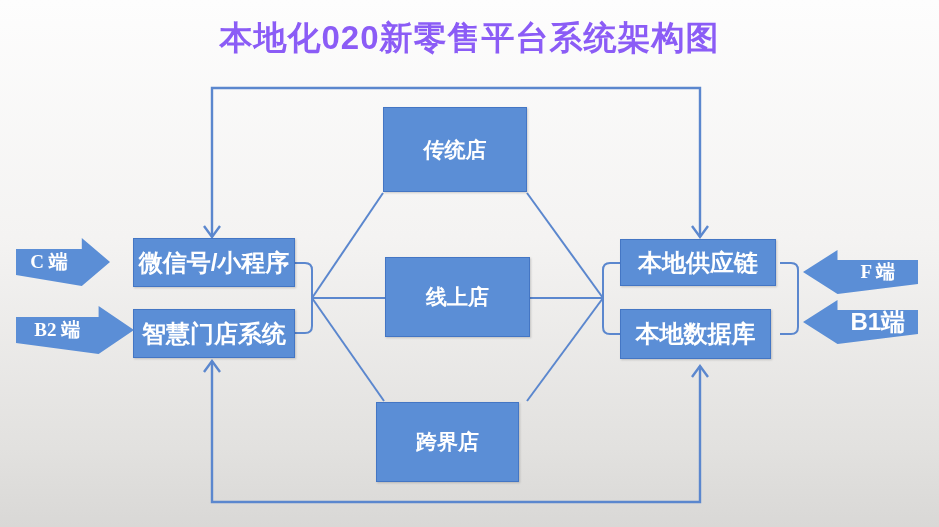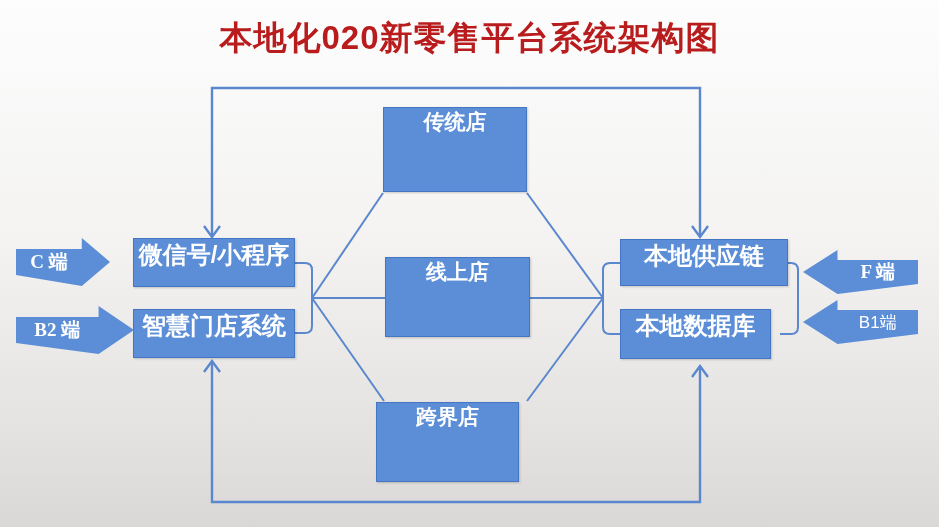--- a/index.html
+++ b/index.html
@@ -6,52 +6,52 @@
   body{
     width:939px;height:527px;overflow:hidden;
     font-family:"Liberation Sans",sans-serif;
     background:linear-gradient(to bottom,#fdfdfd 0%,#f4f3f2 45%,#e2e1df 85%,#d9d8d6 100%);
     position:relative;
   }
   .stage{position:absolute;left:0;top:0;width:939px;height:527px;}
   .title{
     position:absolute;left:0;top:16px;width:939px;
     text-align:center;font-size:33px;font-weight:700;letter-spacing:1px;
-    color:#b91c1c;
+    color:#8b5cf6;
   }
   .box{
     position:absolute;
     background:#5b8ed6;border:1.6px solid #4476c4;
     box-shadow:1px 1px 2px rgba(0,0,0,0.18);
-    display:flex;justify-content:center;
+    display:flex;align-items:center;justify-content:center;
     color:#ffffff;font-weight:700;box-sizing:border-box;
   }
   .box.center{font-size:21px;}
   .box.side{font-size:24px;}
   .b-chuantong{left:383px;top:107px;width:144px;height:85px;}
   .b-xianshang{left:385px;top:257px;width:145px;height:80px;}
   .b-kuajie  {left:376px;top:402px;width:143px;height:80px;}
   .b-weixin  {left:133px;top:238px;width:162px;height:49px;}
   .b-zhihui  {left:133px;top:309px;width:162px;height:49px;}
-  .b-gongying{left:620px;top:239px;width:168px;height:47px;font-family:Liberation Mono, monospace;}
+  .b-gongying{left:620px;top:239px;width:156px;height:47px;font-family:Liberation Mono, monospace;}
   .b-shujuku {left:620px;top:309px;width:151px;height:50px;}
 
   .blockarrow{
     position:absolute;background:#5b8ed6;
     display:flex;align-items:center;
     color:#ffffff;box-sizing:border-box;
     filter:drop-shadow(2px 2px 1.5px rgba(90,90,90,0.45));
   }
   .blockarrow .lbl{width:100%;text-align:center;}
   .arr-right{clip-path:polygon(0 23%,70% 23%,70% 0,100% 50%,70% 100%,0 77%);}
   .arr-right .lbl{padding-right:30%;}
   .arr-left{clip-path:polygon(100% 23%,30% 23%,30% 0,0 50%,30% 100%,100% 77%);}
   .arr-left .lbl{padding-left:30%;}
   .serifLbl{font-family:"Liberation Serif",serif;font-weight:700;font-size:19px;}
-  .sansLbl{font-family:"Liberation Sans",sans-serif;font-weight:400;font-size:17px;}
+  .sansLbl{font-family:"Liberation Sans",sans-serif;font-weight:700;font-size:24px;}
   .a-c {left:16px; top:238px;width:94px;height:48px;}
   .a-b2{left:16px; top:306px;width:118px;height:48px;}
   .a-f {left:803px;top:250px;width:115px;height:44px;}
   .a-b1{left:803px;top:300px;width:115px;height:44px;}
 
   svg.connectors{position:absolute;left:0;top:0;pointer-events:none;}
   .ln{fill:none;stroke:#5b87ce;stroke-width:2.4px;}
   .ln.thin{stroke-width:2px;}
 </style>
 </head>

